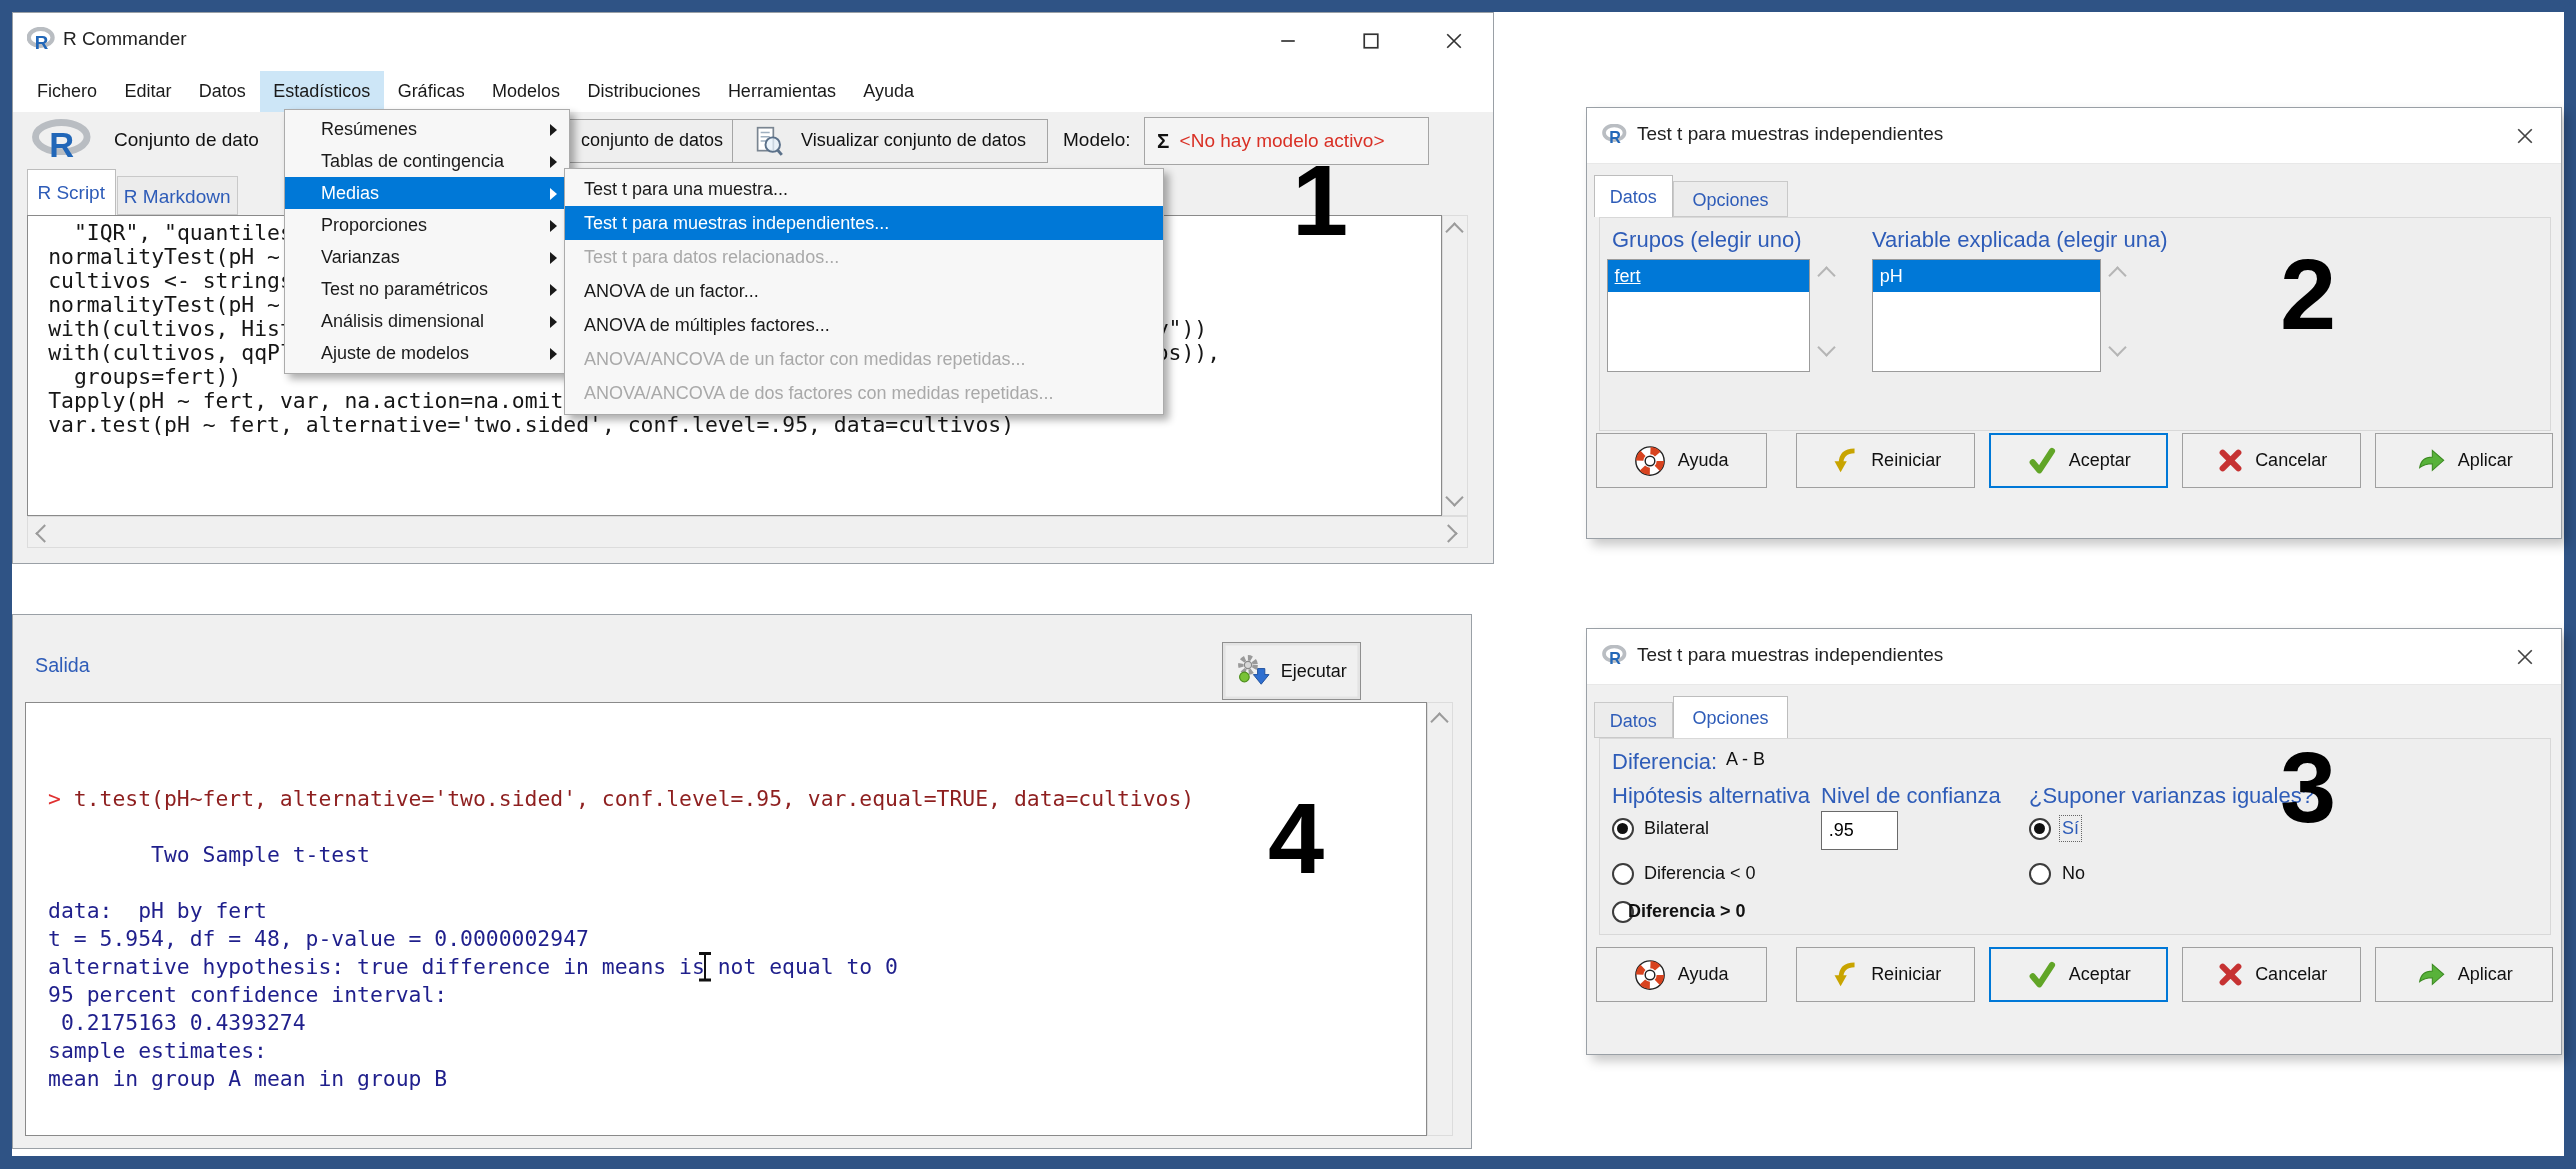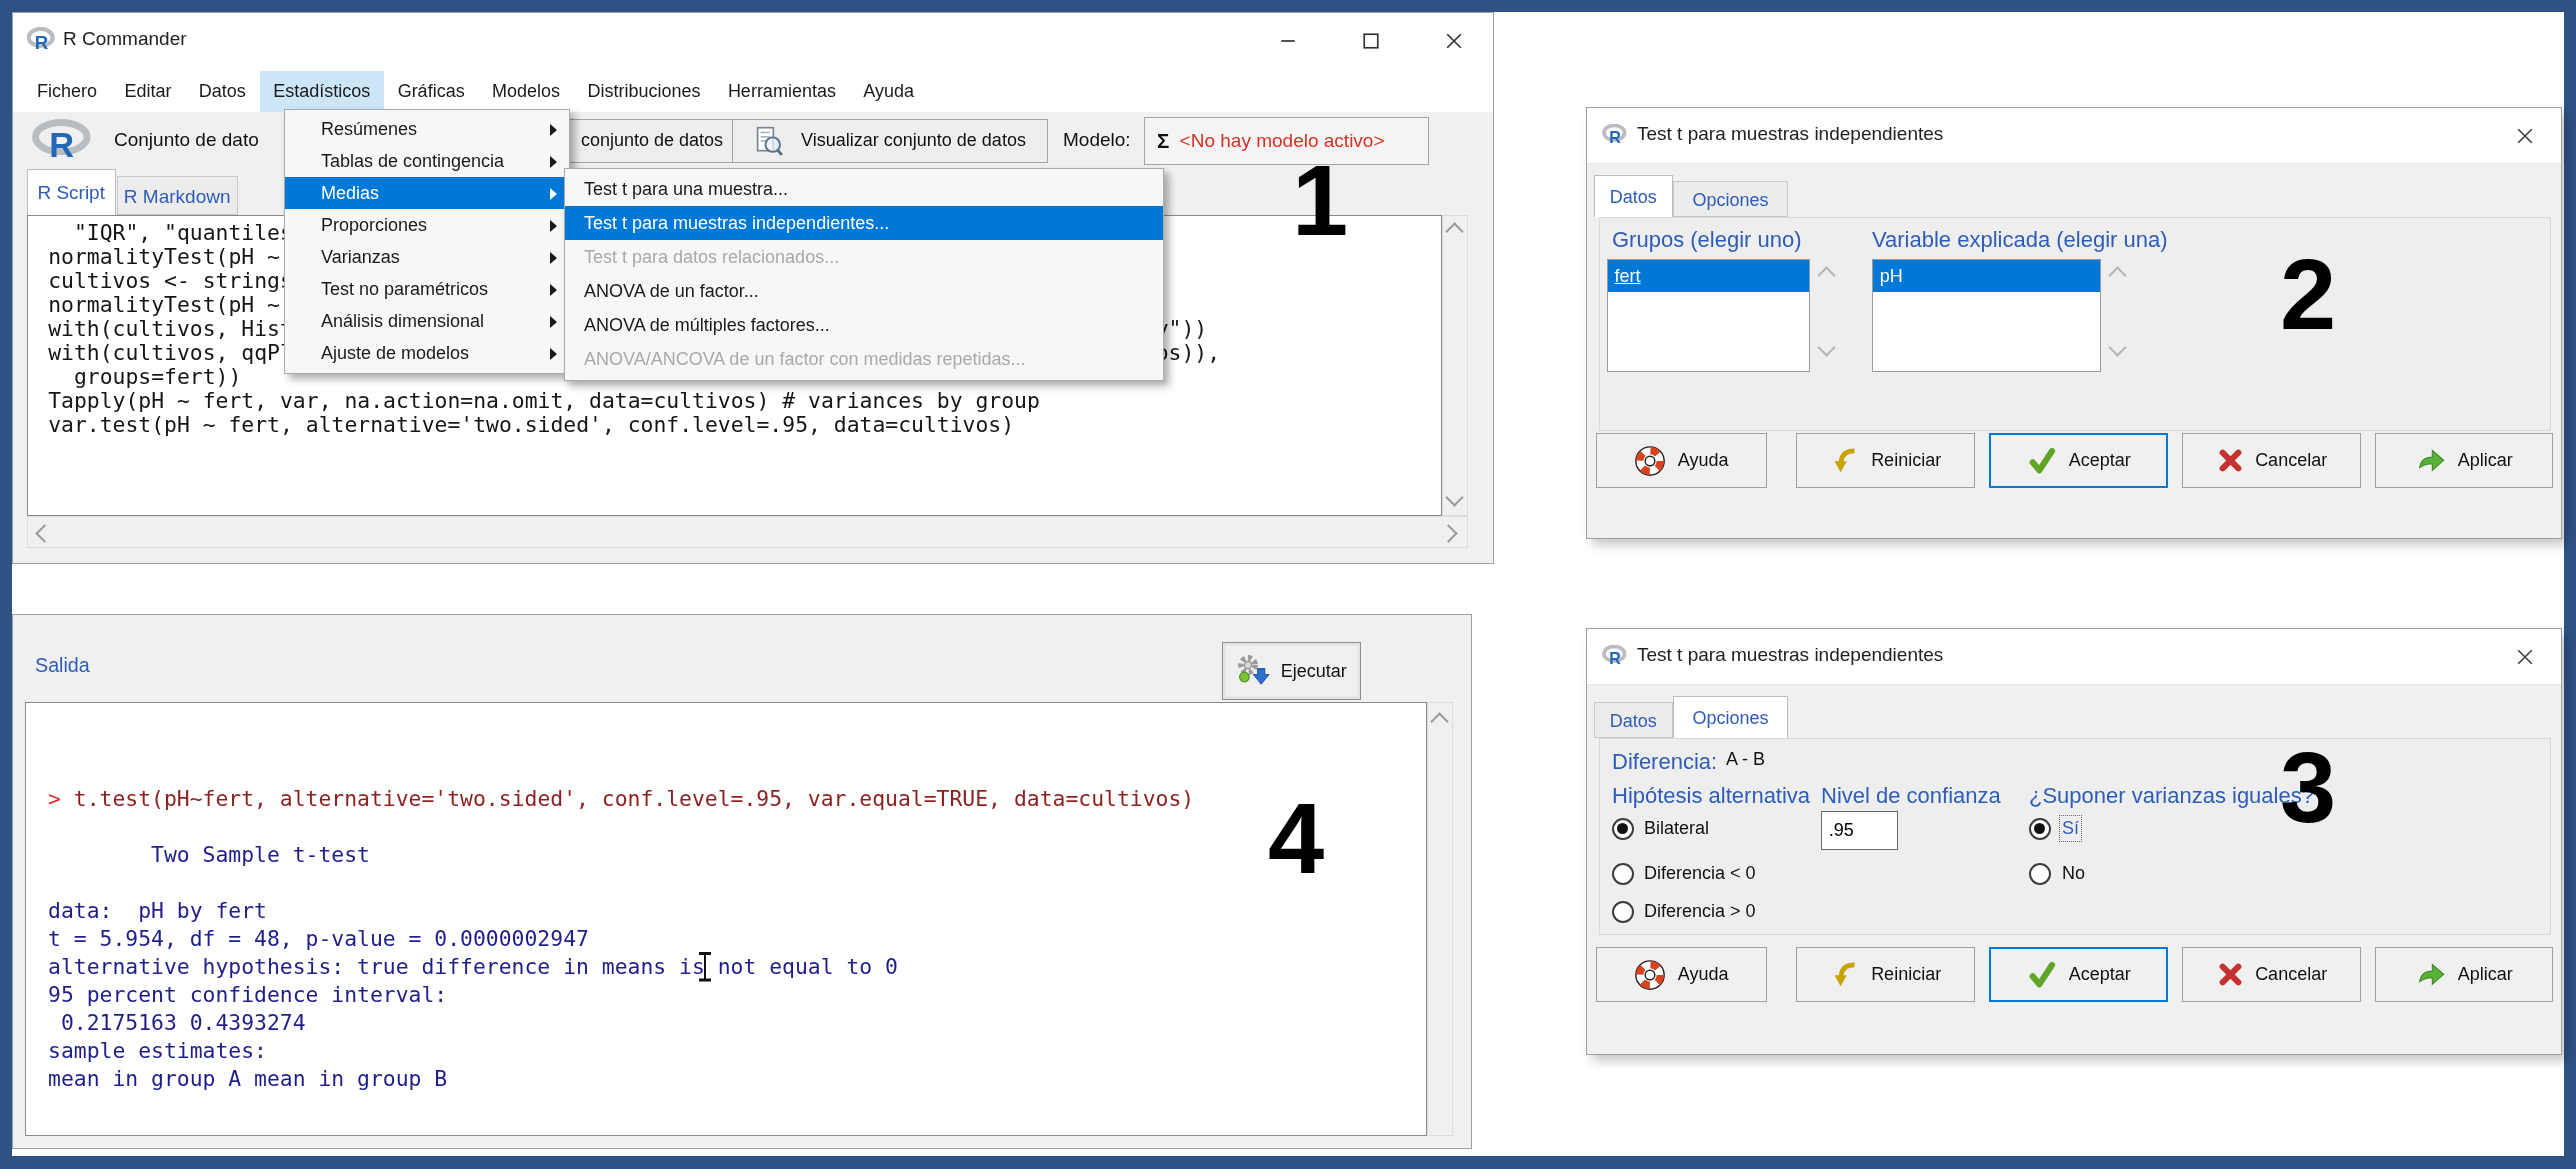--- a/index.html
+++ b/index.html
@@ -240,20 +240,21 @@
       <div class="menu-item">Análisis dimensional<span class="submenu-arrow"></span></div>
       <div class="menu-item">Ajuste de modelos<span class="submenu-arrow"></span></div>
     </div>
   <div class="menu-panel" id="means-menu">
       <div class="menu-item">Test t para una muestra...</div>
       <div class="menu-item hl">Test t para muestras independientes...</div>
       <div class="menu-item disabled">Test t para datos relacionados...</div>
       <div class="menu-item">ANOVA de un factor...</div>
       <div class="menu-item">ANOVA de múltiples factores...</div>
       <div class="menu-item disabled">ANOVA/ANCOVA de un factor con medidas repetidas...</div>
+      <div class="menu-item disabled">ANOVA/ANCOVA de dos factores con medidas repetidas...</div>
     </div>
 
   <section class="win" id="win-output">
     <span id="salida-label">Salida</span>
     <button class="tb-btn" id="btn-ejecutar">
       <span class="icon">
         <svg width="36" height="34" viewBox="0 0 30 28">
             <circle cx="10" cy="9" r="6" fill="none" stroke="#9a9a9a" stroke-width="4.5" stroke-dasharray="3.2 2.4"></circle>
             <circle cx="10" cy="9" r="3" fill="#d8d8d8" stroke="#8a8a8a" stroke-width="1"></circle>
             <circle cx="7" cy="19" r="4" fill="#79c236" stroke="#4e8f1d" stroke-width="1"></circle>
@@ -387,21 +388,21 @@
       <span class="black-label" style="left:126px;top:10.3px;">A - B</span>
       <span class="blue-label" style="left:12px;top:44px;">Hipótesis alternativa</span>
       <span class="blue-label" style="left:221px;top:44px;">Nivel de confianza</span>
       <span class="blue-label" style="left:429px;top:44px;">¿Suponer varianzas iguales?</span>
       <div id="alt-radios">
           <span class="radio sel" style="left: 12px; top: 79px;"></span>
           <span class="radio-label" style="left: 44px; top: 79px;">Bilateral</span>
           <span class="radio" style="left: 12px; top: 124px;"></span>
           <span class="radio-label" style="left: 44px; top: 124px;">Diferencia &lt; 0</span>
           <span class="radio" style="left: 12px; top: 162px;"></span>
-          <span class="radio-label" style="left: 44px; top: 162px;">Diferencia &gt; 0</span>
+          <span class="radio-label" style="left: 28px; top: 162px; font-weight: bold;">Diferencia &gt; 0</span>
         </div>
       <input class="txt-input" style="left: 221px; top: 72px;" value=".95">
       <div id="var-radios">
           <span class="radio sel" style="left: 429px; top: 79px;"></span>
           <span class="radio-label focused" style="left: 462px; top: 79px;">Sí</span>
           <span class="radio" style="left: 429px; top: 124px;"></span>
           <span class="radio-label" style="left: 462px; top: 124px;">No</span>
         </div>
     </div>
     <div class="btn-row" style="top:318px;">

